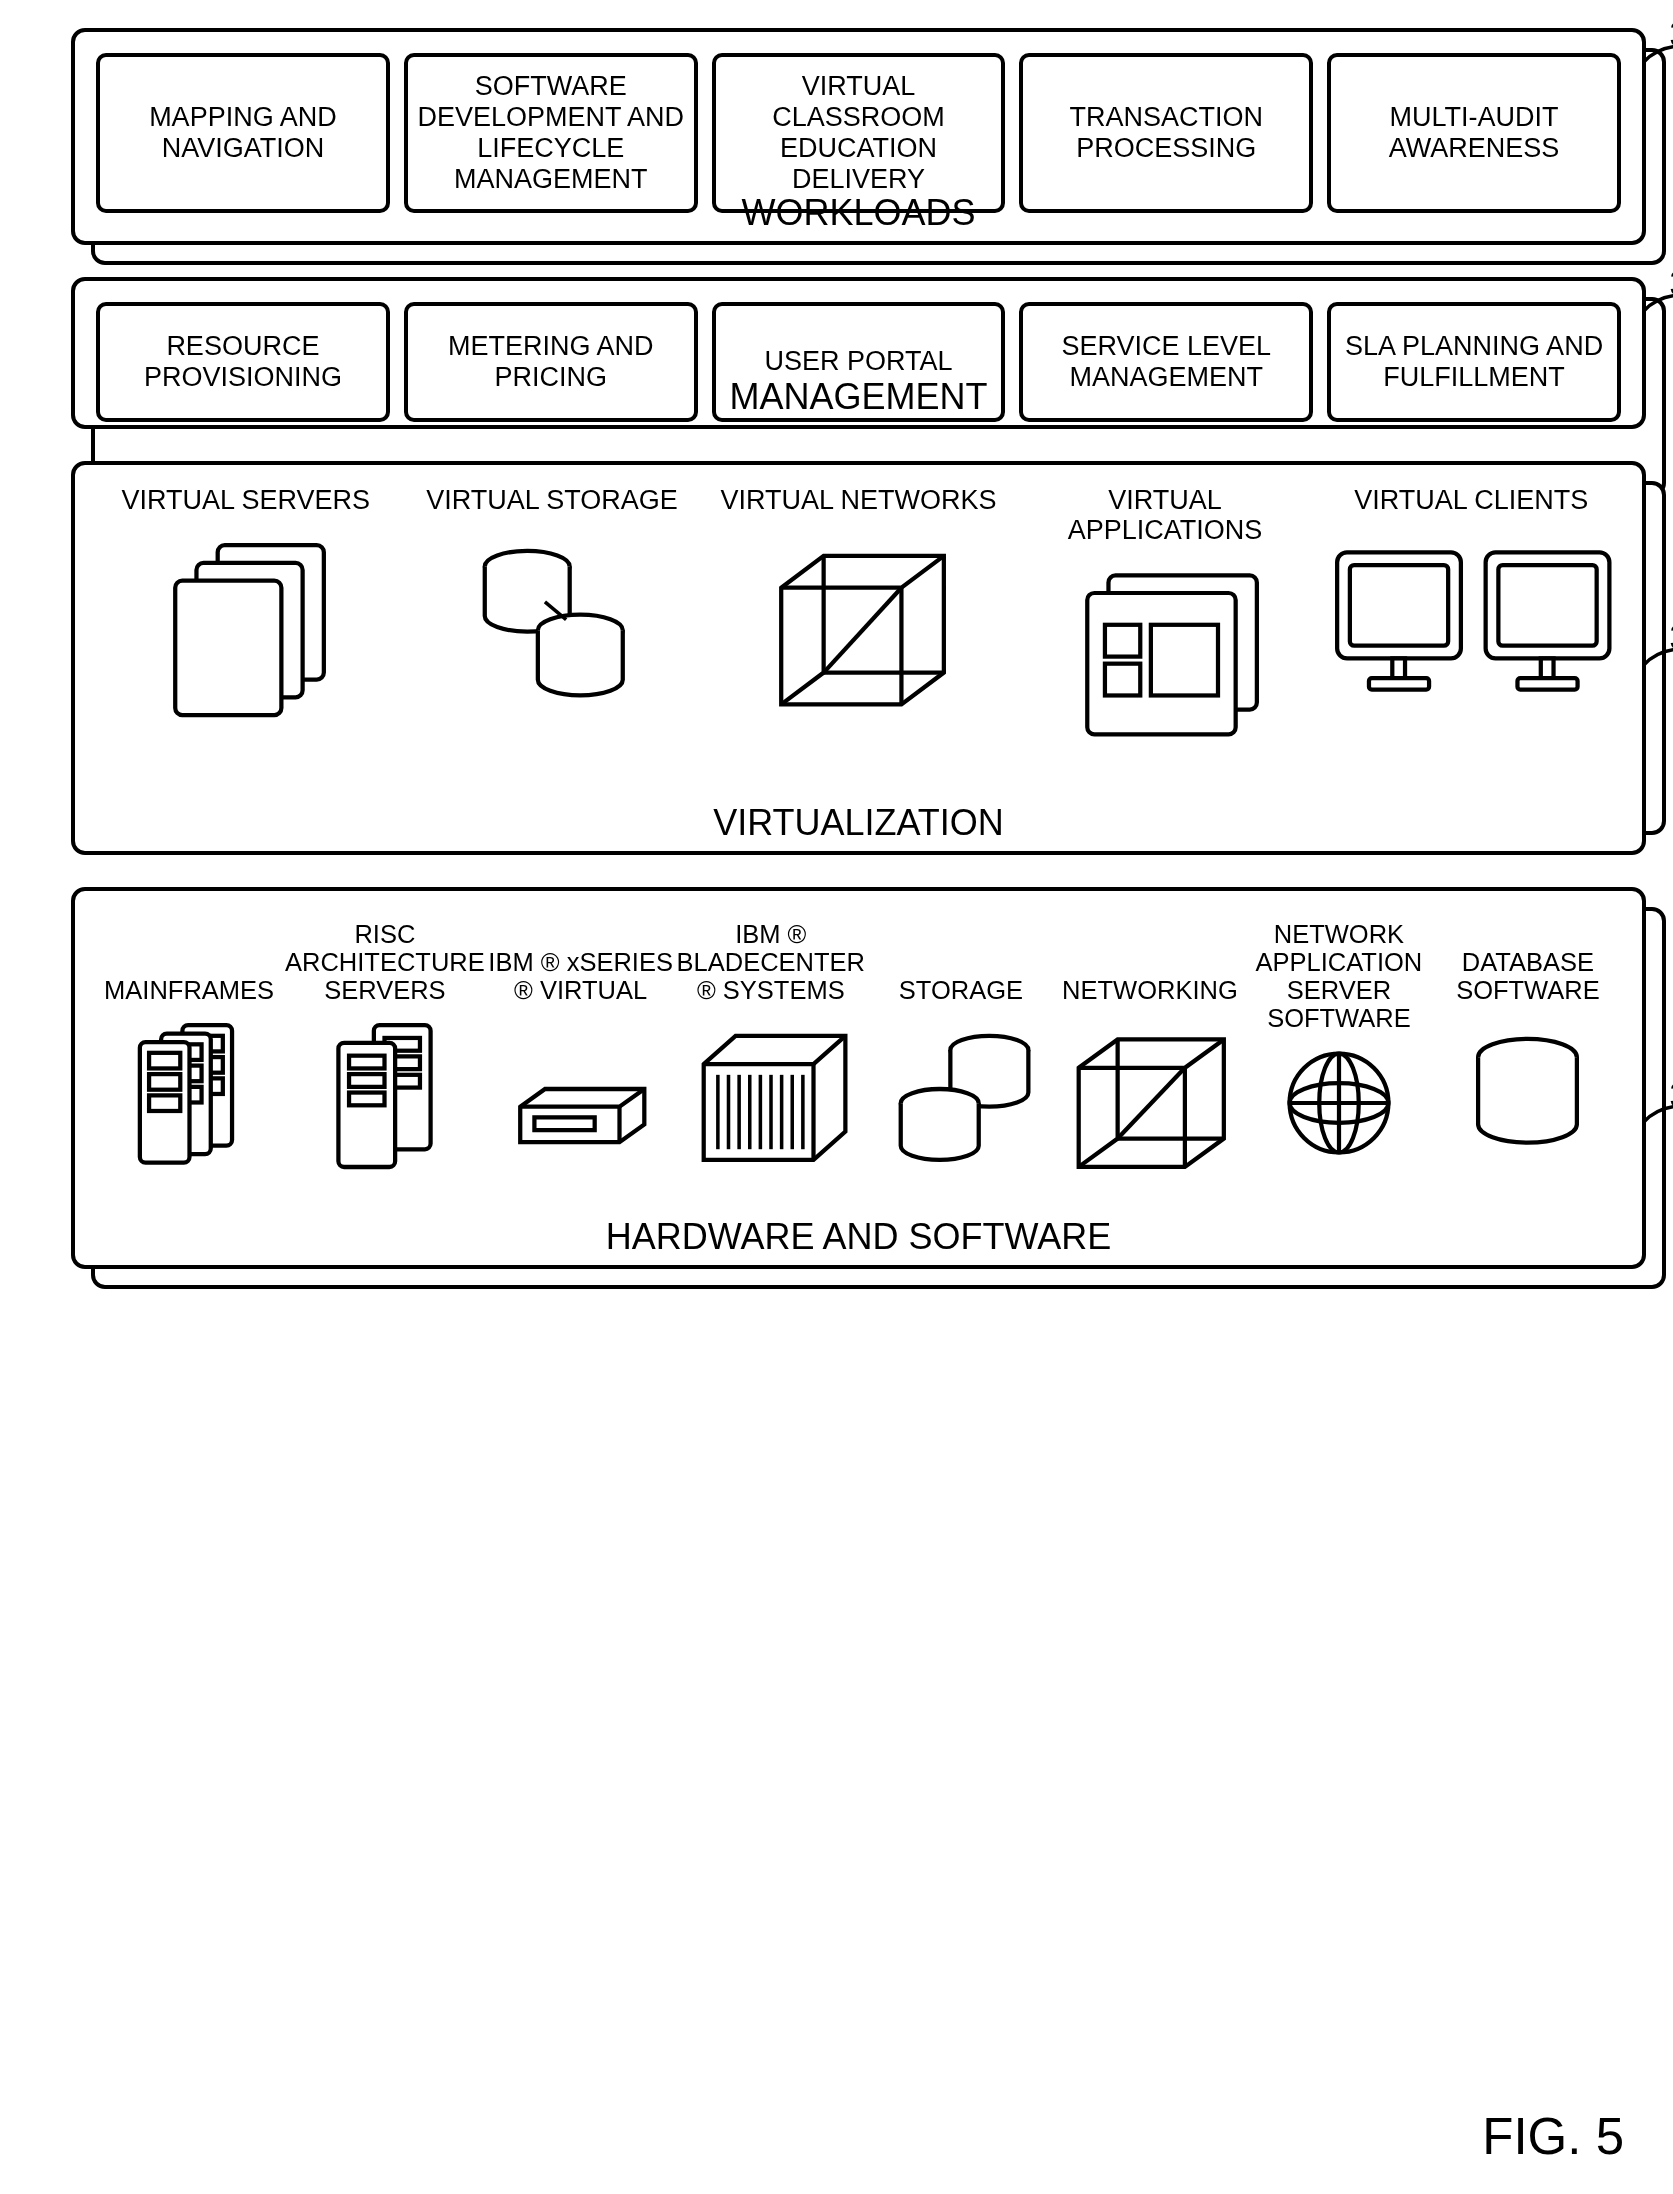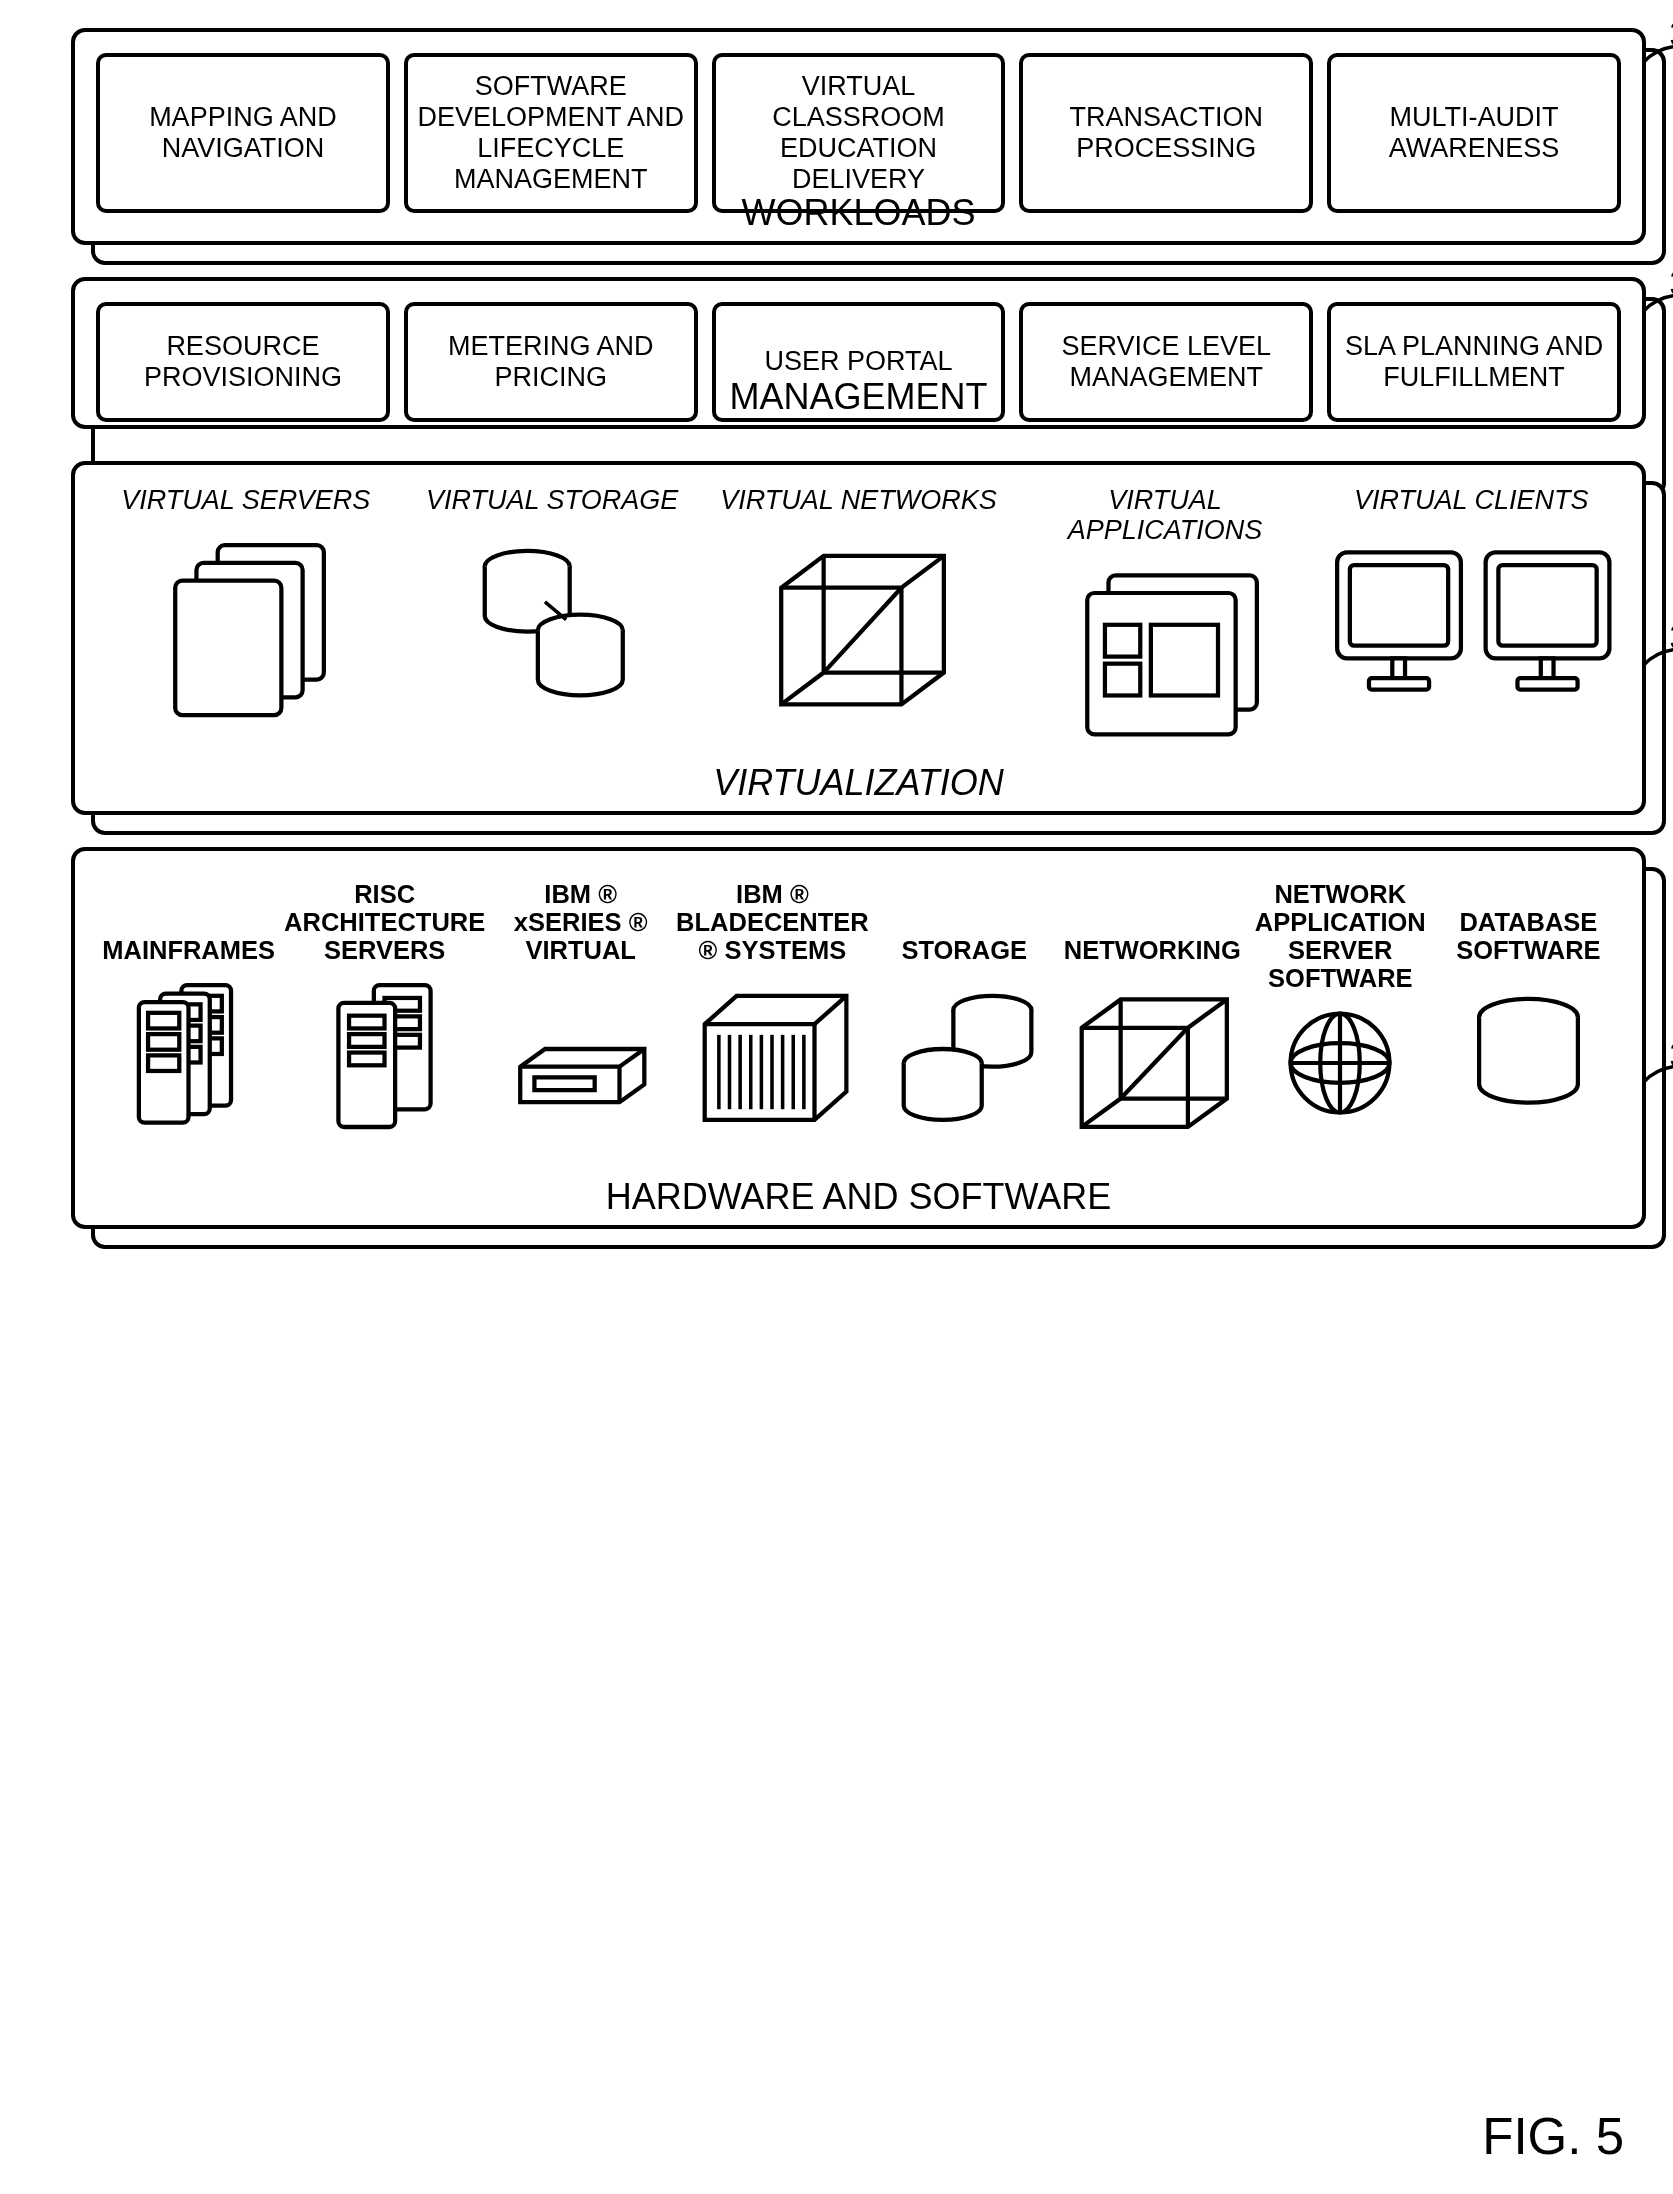--- a/index.html
+++ b/index.html
@@ -68,21 +68,21 @@
   }
 
   
   .vcells { display: flex; justify-content: space-around; gap: 7px; }
   .vcell { flex: 1 1 0; display: flex; flex-direction: column; align-items: center; gap: 8.5px; }
   .vlabel { font-size: 27px; text-align: center; line-height: 1.1; }
   .vgraphic { height: 184px; display: flex; align-items: center; justify-content: center; }
 
   
   .hcells { display: flex; justify-content: space-around; gap: 2.8px; align-items: flex-start; }
-  .hcell { flex: 1 1 0; display: flex; flex-direction: column; gap: 7px; font-weight: bold; }
+  .hcell { flex: 1 1 0; display: flex; flex-direction: column; gap: 7px; }
   .hlabel { font-size: 25.5px; text-align: center; line-height: 1.1; min-height: 92px; display:flex; align-items:flex-end; justify-content:center;}
   .hgraphic { height: 156px; display: flex; align-items: center; justify-content: center; }
 
   svg { overflow: visible; }
   .stk { stroke:#000; stroke-width:6; fill:#fff; }
   .stknf { stroke:#000; stroke-width:6; fill:none; }
   .stkl { stroke:#000; stroke-width:5; fill:none; }
 </style>
 </head>
 <body>
@@ -120,21 +120,21 @@
       <div class="layer-title">MANAGEMENT</div>
     </div>
     <div class="ref" style="top:-14px;">304</div>
     <svg style="position:absolute; right:-61px; top:15.6px;" width="64" height="21" viewBox="0 0 90 30">
         <path class="stkl" d="M0 26 Q30 -6 86 6"></path>
       </svg>
   </div>
 
   <div class="layer">
     <div class="panel-offset" style="top:20px; left:20px; right:-20px; height:354px;"></div>
-    <div class="panel" style="height:354px;font-style:italic;">
+    <div class="panel" style="height:394px;">
       <div class="vcells">
         <div class="vcell">
           <div class="vlabel">VIRTUAL SERVERS</div>
           <div class="vgraphic">
             <svg width="184" height="184" viewBox="0 0 260 260">
               <rect class="stk" x="90" y="30" width="150" height="190" rx="10"></rect>
               <rect class="stk" x="60" y="55" width="150" height="190" rx="10"></rect>
               <rect class="stk" x="30" y="80" width="150" height="190" rx="10"></rect>
             </svg>
           </div>

